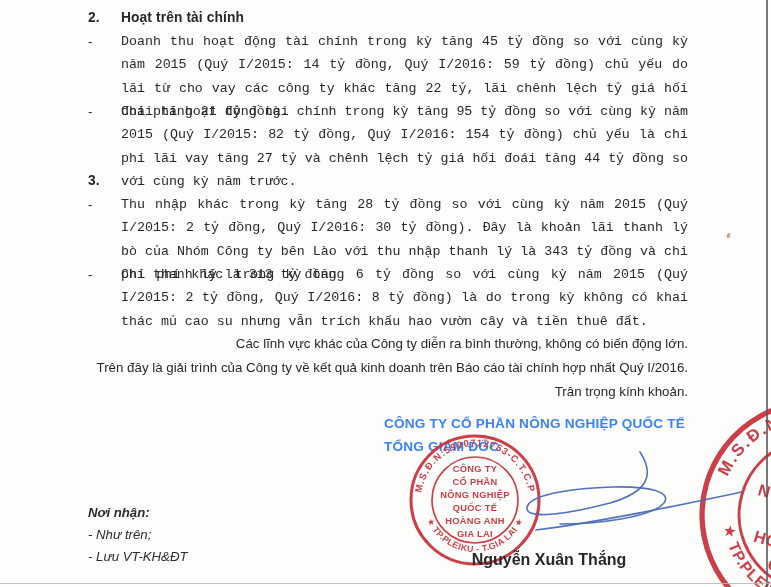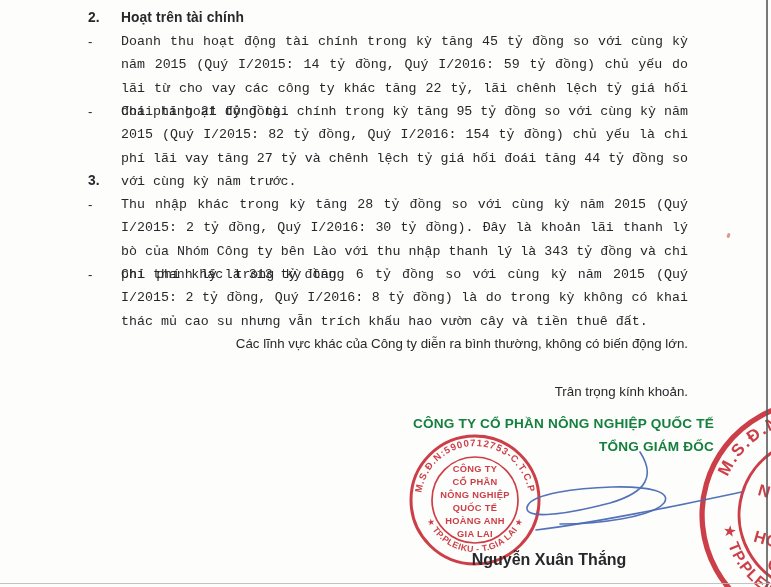--- a/index.html
+++ b/index.html
@@ -19,23 +19,23 @@
     color:#27282b;
   }
   .row{display:flex;}
   .marker{flex:0 0 33px;}
   .heading{font-weight:bold;font-size:13.8px;letter-spacing:.1px;}
   .btext{flex:1;text-align:justify;font-family:Liberation Mono, monospace;}
   .closing{white-space:nowrap;text-align:right;}
   
   .company{
     left:384px;top:413px;width:330px;
-    text-align:right;font-weight:bold;
+    text-align:left;font-weight:bold;
     font-size:13.6px;line-height:22.8px;
-    color:#15803d;letter-spacing:.2px;
+    color:#3b82f6;letter-spacing:.2px;
   }
   .signer{
     left:384px;top:551px;width:330px;
     text-align:center;font-weight:bold;
     font-size:16px;color:#27282b;
   }
   .recipients{
     left:88px;top:502px;
     font-size:13.2px;line-height:22px;
     font-style:italic;color:#2b2c2f;
@@ -86,20 +86,21 @@
     <span class="marker">-</span>
     <span class="btext">Thu nhập khác trong kỳ tăng 28 tỷ đồng so với cùng kỳ năm 2015 (Quý I/2015: 2 tỷ đồng, Quý I/2016: 30 tỷ đồng). Đây là khoản lãi thanh lý bò của Nhóm Công ty bên Lào với thu nhập thanh lý là 343 tỷ đồng và chi phí thanh lý là 313 tỷ đồng</span>
   </div>
 
   <div class="abs tblock row" style="top:263px">
     <span class="marker">-</span>
     <span class="btext">Chi phí khác trong kỳ tăng 6 tỷ đồng so với cùng kỳ năm 2015 (Quý I/2015: 2 tỷ đồng, Quý I/2016: 8 tỷ đồng) là do trong kỳ không có khai thác mủ cao su nhưng vẫn trích khấu hao vườn cây và tiền thuê đất.</span>
   </div>
 
   <div class="abs tblock closing" style="top:332px">Các lĩnh vực khác của Công ty diễn ra bình thường, không có biến động lớn.</div>
+  <div class="abs tblock closing" style="top:356px">Trên đây là giải trình của Công ty về kết quả kinh doanh trên Báo cáo tài chính hợp nhất Quý I/2016.</div>
   <div class="abs tblock closing" style="top:380px">Trân trọng kính khoản.</div>
 
   <div class="abs company">
     <div>CÔNG TY CỔ PHẦN NÔNG NGHIỆP QUỐC TẾ</div>
     <div>TỔNG GIÁM ĐỐC</div>
   </div>
 
   <svg class="abs stamp stamp-main" width="136" height="136" viewBox="0 0 136 136">
     <circle cx="68" cy="68" r="64" fill="none" stroke="#c92f39" stroke-width="3"></circle>
     <circle cx="68" cy="68" r="43" fill="none" stroke="#c92f39" stroke-width="1.7"></circle>
@@ -146,18 +147,23 @@
     </g>
   </svg>
 
   <svg class="abs sig" width="260" height="100" viewBox="0 0 260 100">
     <path d="M 135 12 C 150 35, 143 52, 105 63 C 55 76, 15 80, 23 65 C 29 54, 70 48, 107 47 C 145 46, 167 52, 159 63 C 147 77, 95 84, 55 84"></path>
     <path d="M 31 90 C 95 82, 175 65, 237 52"></path>
   </svg>
 
   <div class="abs signer">Nguyễn Xuân Thắng</div>
 
+  <div class="abs recipients">
+    <div class="rlabel">Nơi nhận:</div>
+    <div>- Như trên;</div>
+    <div>- Lưu VT-KH&amp;ĐT</div>
+  </div>
 
   <div class="abs edge-right"></div>
   <div class="abs edge-bottom"></div>
   <div class="abs speck"></div>
 
 </div>
 
 </body></html>

